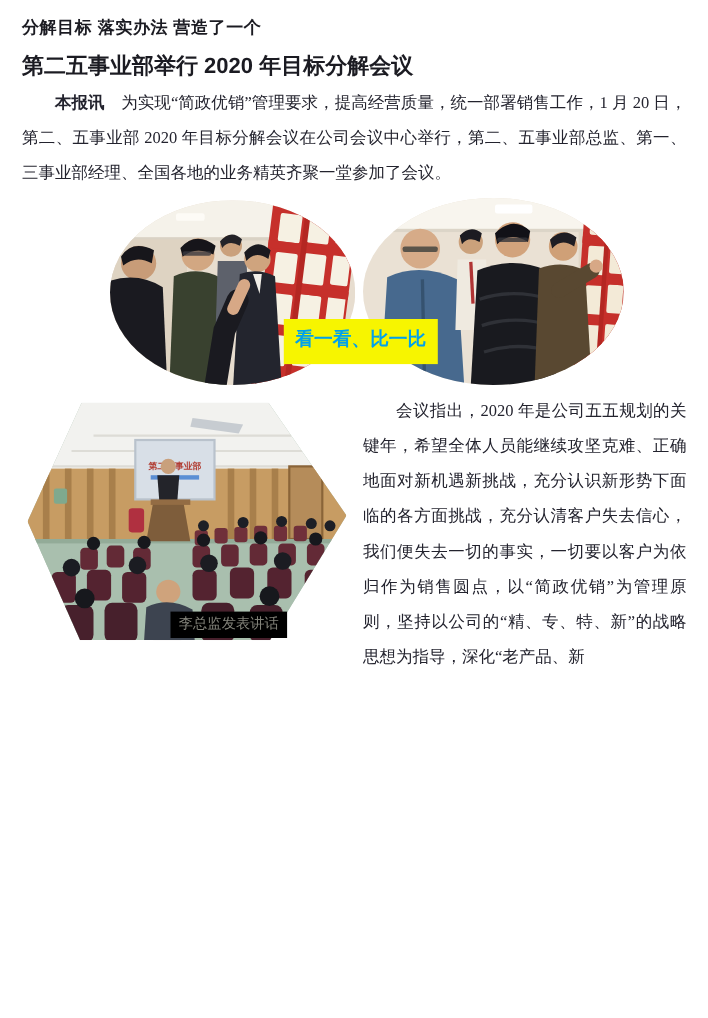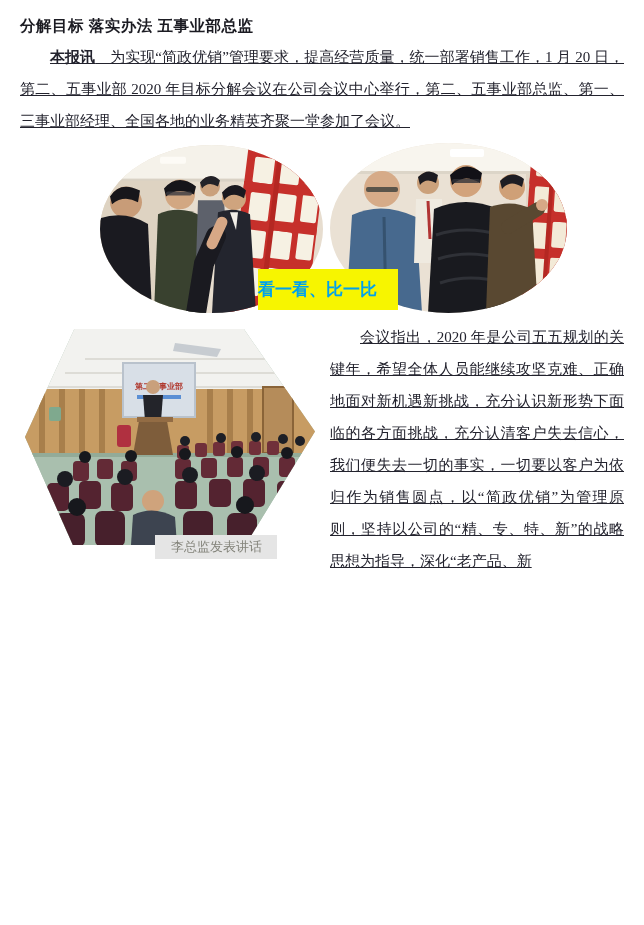--- a/index.html
+++ b/index.html
@@ -8,51 +8,52 @@
   .page{width:604px;padding:14px 20px 0 20px;}
 
   .kicker{font-family:"Liberation Sans","DejaVu Sans",sans-serif;
           font-weight:700;font-size:15.5px;line-height:24px;color:#1b1b22;
           letter-spacing:.5px;}
   .title{font-family:"Liberation Sans","DejaVu Sans",sans-serif;
          font-weight:700;font-size:20px;line-height:30px;color:#1b1b22;
          margin:7px 0 0 0;}
 
   p.body{margin:0;font-size:15px;line-height:32px;text-align:justify;
-         text-indent:2em;color:#23232e;text-decoration:underline;}
+         text-indent:2em;color:#23232e;}
   p.body.first{margin-top:3px;}
   .lead{font-weight:700;}
 
   
   .photo-strip{position:relative;height:174px;margin:4px 0 6px 0;}
   .ellipse{position:absolute;overflow:hidden;border-radius:50%;}
   .e1{left:80px;top:4px;width:223px;height:168px;}
   .e2{left:310px;top:2px;width:237px;height:170px;}
-  .cap{position:absolute;font-family:Liberation Sans, sans-serif;
-       margin-top:16px;}
+  .cap{position:absolute;font-family:Liberation Mono, monospace;
+       text-align:center;}
   .cap1{left:238px;top:112px;width:140px;height:41px;line-height:41px;
         background:#f7f500;color:#00a1ec;font-weight:700;font-size:17px;
         z-index:3;}
 
   
   .floatbox{float:left;width:300px;height:252px;margin:4px 10px 0 0;
             position:relative;}
   .hex{position:absolute;left:5px;top:4px;width:290px;height:216px;
        clip-path:polygon(17% 0%,75.5% 0%,100% 47.5%,76% 100%,16.5% 100%,0% 50%);}
   .cap2{left:135px;top:194px;width:106px;height:24px;line-height:24px;
-        background:#e5e5e5;color:#83837a;font-size:13px;z-index:2;padding-left:16px;}
+        background:#000000;color:#83837a;font-size:13px;z-index:2;}
 
   svg{display:block;width:100%;height:100%;}
 </style>
 </head>
 <body>
 
 <div class="page">
 
-  <div class="kicker">分解目标 落实办法 五事业部总监</div>
+  <div class="kicker">分解目标 落实办法 营造了一个</div>
+  <h1 class="title">第二五事业部举行 2020 年目标分解会议</h1>
 
   <p class="body first"><span class="lead">本报讯</span><span>　为实现“简政优销”管理要求，提高经营质量，统一部署销售工作，1 月 20 日，第二、五事业部 2020 年目标分解会议在公司会议中心举行，第二、五事业部总监、第一、三事业部经理、全国各地的业务精英齐聚一堂参加了会议。</span></p>
 
   <div class="photo-strip">
 
     <div class="ellipse e1">
       <svg viewBox="0 0 223 170" preserveAspectRatio="none">
         <rect width="223" height="170" fill="#e7ddcf"></rect>
         <rect width="223" height="36" fill="#f5f2ea"></rect>
         <rect y="34" width="223" height="3" fill="#d9d2c5"></rect>

